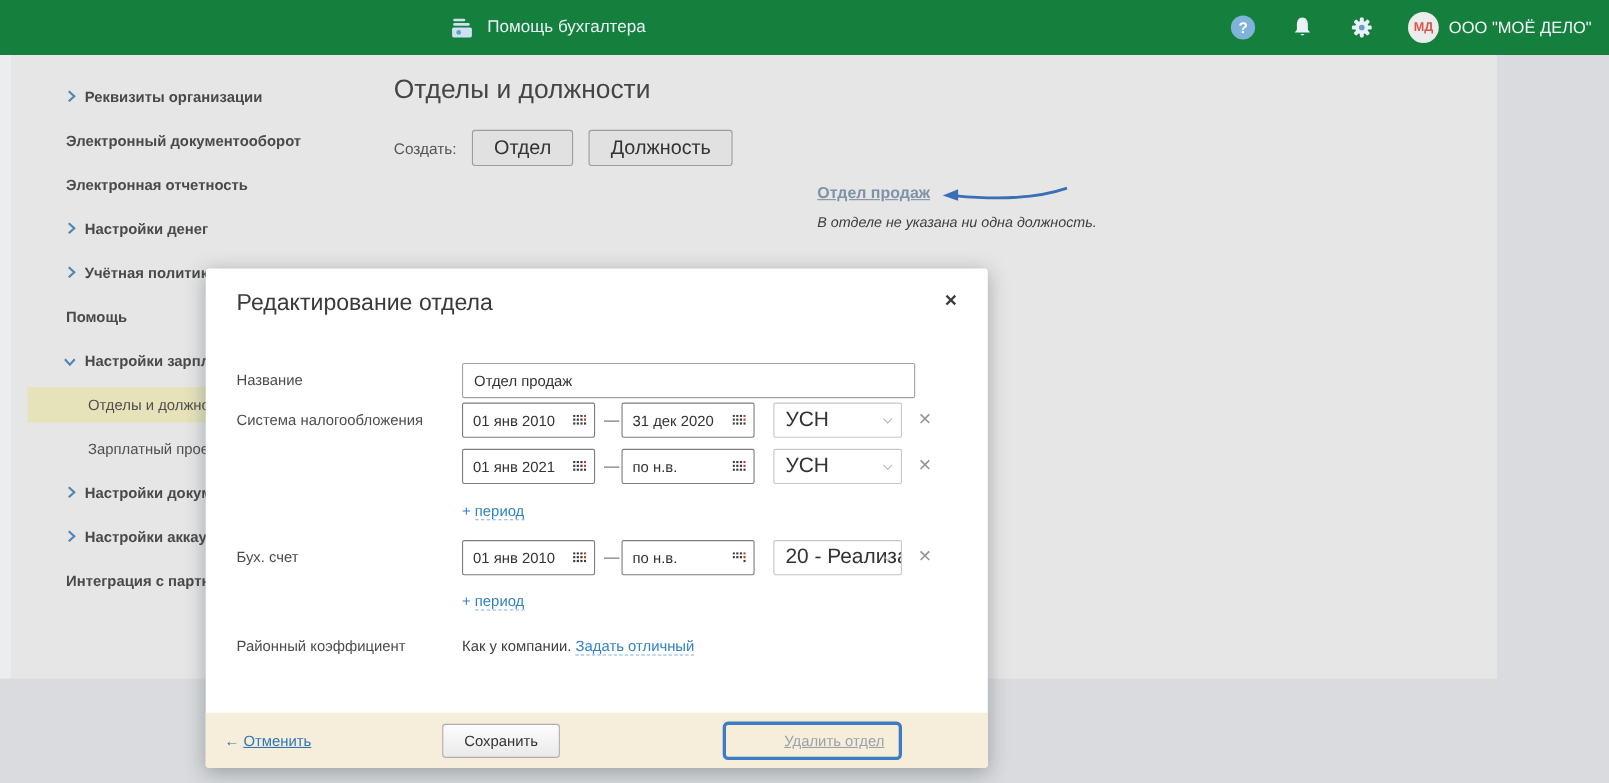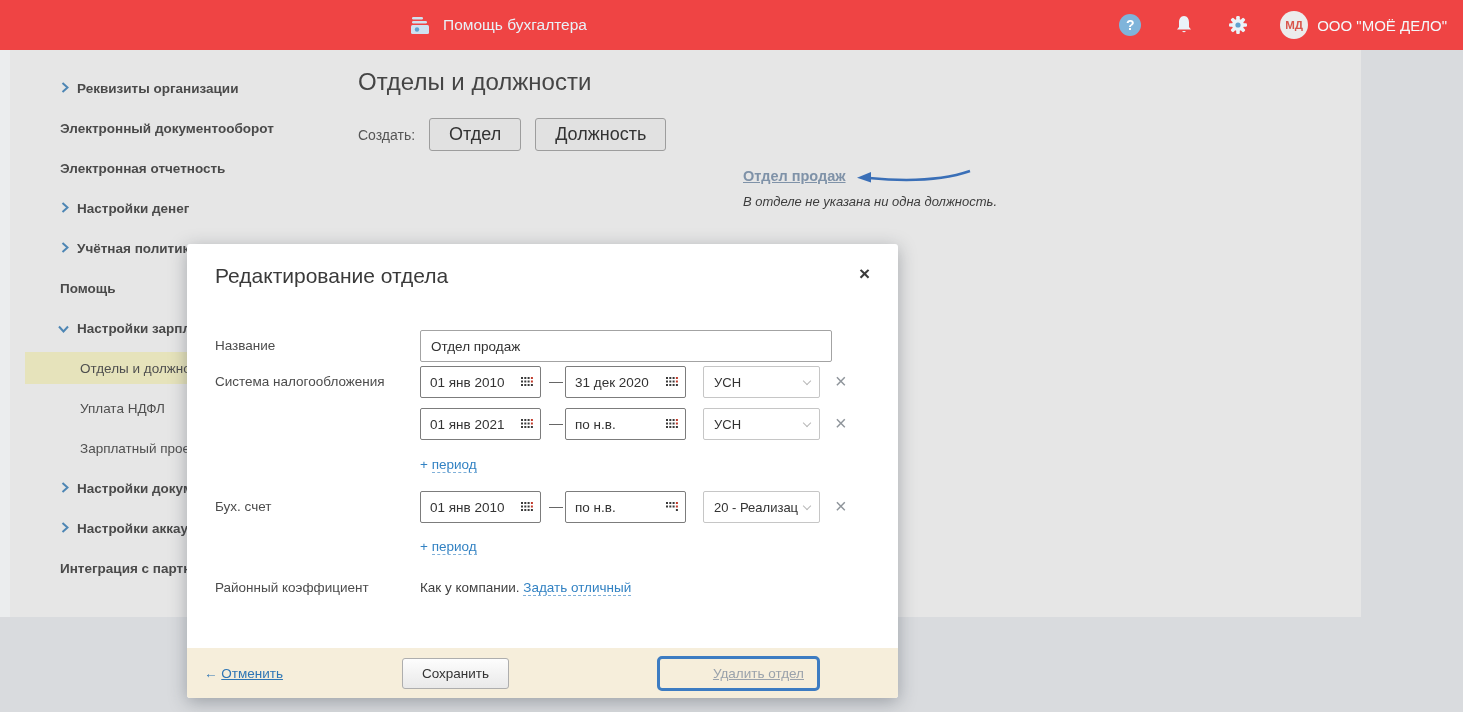--- a/index.html
+++ b/index.html
@@ -2,21 +2,21 @@
 <html lang="ru"><head>
 <meta charset="utf-8">
 <style>
   * { margin:0; padding:0; box-sizing:border-box; }
   html,body { width:1463px; height:712px; overflow:hidden; }
   body {
     font-family:"Liberation Sans","DejaVu Sans",sans-serif;
     background:#d9dbde; position:relative; font-size:13.5px; color:#444;
   }
   
-  .header { position:absolute; left:0; top:0; width:1463px; height:50px; background:#ef4444; z-index:30; }
+  .header { position:absolute; left:0; top:0; width:1463px; height:50px; background:#15803d; z-index:30; }
   .header-title { position:absolute; left:408px; top:0; height:50px; display:flex; align-items:center; gap:11px; }
   .header-title span { color:#e9f1f8; font-size:15.5px; }
   .header-right { position:absolute; right:16px; top:0; height:50px; display:flex; align-items:center; gap:30px; }
   .hicon { width:24px; height:24px; display:flex; align-items:center; justify-content:center; cursor:pointer; }
   .help-circle { width:22px; height:22px; border-radius:50%; background:#7fb4da; color:#fff;
                  font-size:14px; font-weight:bold; display:flex; align-items:center; justify-content:center; }
   .account { display:flex; align-items:center; gap:9px; cursor:pointer; }
   .avatar { width:28px; height:28px; border-radius:50%; background:#ececec; color:#d9564c;
             font-size:11.5px; font-weight:bold; display:flex; align-items:center; justify-content:center; }
   .company { color:#f4f8fb; font-size:15px; }
@@ -58,21 +58,21 @@
   .ctrl { position:absolute; }
   .txt-input { width:412px; height:32px; border:1px solid #a3a3a3; border-radius:2px; padding:0 10px;
                font-size:13.5px; color:#333; font-family:inherit; background:#fff; }
   .date-wrap { position:absolute; width:121px; height:32px; }
   .date-input { width:121px; height:32px; border:1px solid #7c7c7c; border-radius:2px; padding:0 26px 0 9px;
                 font-size:13.5px; color:#333; font-family:inherit; background:#fff; }
   .cal-ico { position:absolute; right:8px; top:11px; pointer-events:none; }
   .dash { position:absolute; color:#666; font-size:14px; }
   .select { position:absolute; width:117px; height:32px; border:1px solid #c6c6c6; border-radius:2px;
             background:#fff; display:flex; align-items:center; padding:0 18px 0 10px; color:#333;
-            font-size:13px; cursor:pointer; white-space:nowrap; overflow:hidden; }
+            font-size:19px; cursor:pointer; white-space:nowrap; overflow:hidden; }
   .sel-caret { position:absolute; right:9px; top:11px; width:6px; height:6px; border:solid #b8b8b8;
                border-width:0 1.5px 1.5px 0; transform:rotate(45deg); }
   .x-remove { position:absolute; color:#8f959b; font-size:20px; cursor:pointer; line-height:1; }
   .add-period { position:absolute; color:#3282c3; font-size:13.5px; cursor:pointer; }
   .add-period .dashed { border-bottom:1px dashed #7fb0d9; }
   .coef-text { position:absolute; font-size:13.5px; color:#3f3f3f; }
   .dashed-link { color:#3282c3; border-bottom:1px dashed #7fb0d9; cursor:pointer; }
   .modal-footer { position:absolute; left:0; bottom:0; width:711px; height:50px; background:#f6eedb;
                   border-radius:0 0 3px 3px; display:flex; align-items:center; }
   .cancel-link { position:absolute; left:17px; color:#2f76b5; font-size:13.5px; cursor:pointer; }
@@ -161,23 +161,20 @@
     <div class="si lvl1 has-ch">
       <svg class="ch" width="11" height="8" viewBox="0 0 11 8" style="left:48px;top:17px">
           <path d="M1 1.5 L5.5 6.5 L10 1.5" stroke="#4e86b4" stroke-width="2" fill="none"></path>
         </svg>
       <span>Настройки зарплаты</span>
     </div>
     <div class="si lvl2 selected">
       <span>Отделы и должности</span>
     </div>
     <div class="si lvl2">
-      <span>Уплата НДФЛ</span>
-    </div>
-    <div class="si lvl2">
       <span>Зарплатный проект</span>
     </div>
     <div class="si lvl1 has-ch">
       <svg class="ch" width="8" height="11" viewBox="0 0 8 11">
           <path d="M1.5 1 L6.5 5.5 L1.5 10" stroke="#4e86b4" stroke-width="2" fill="none"></path>
         </svg>
       <span>Настройки документов</span>
     </div>
     <div class="si lvl1 has-ch">
       <svg class="ch" width="8" height="11" viewBox="0 0 8 11">

